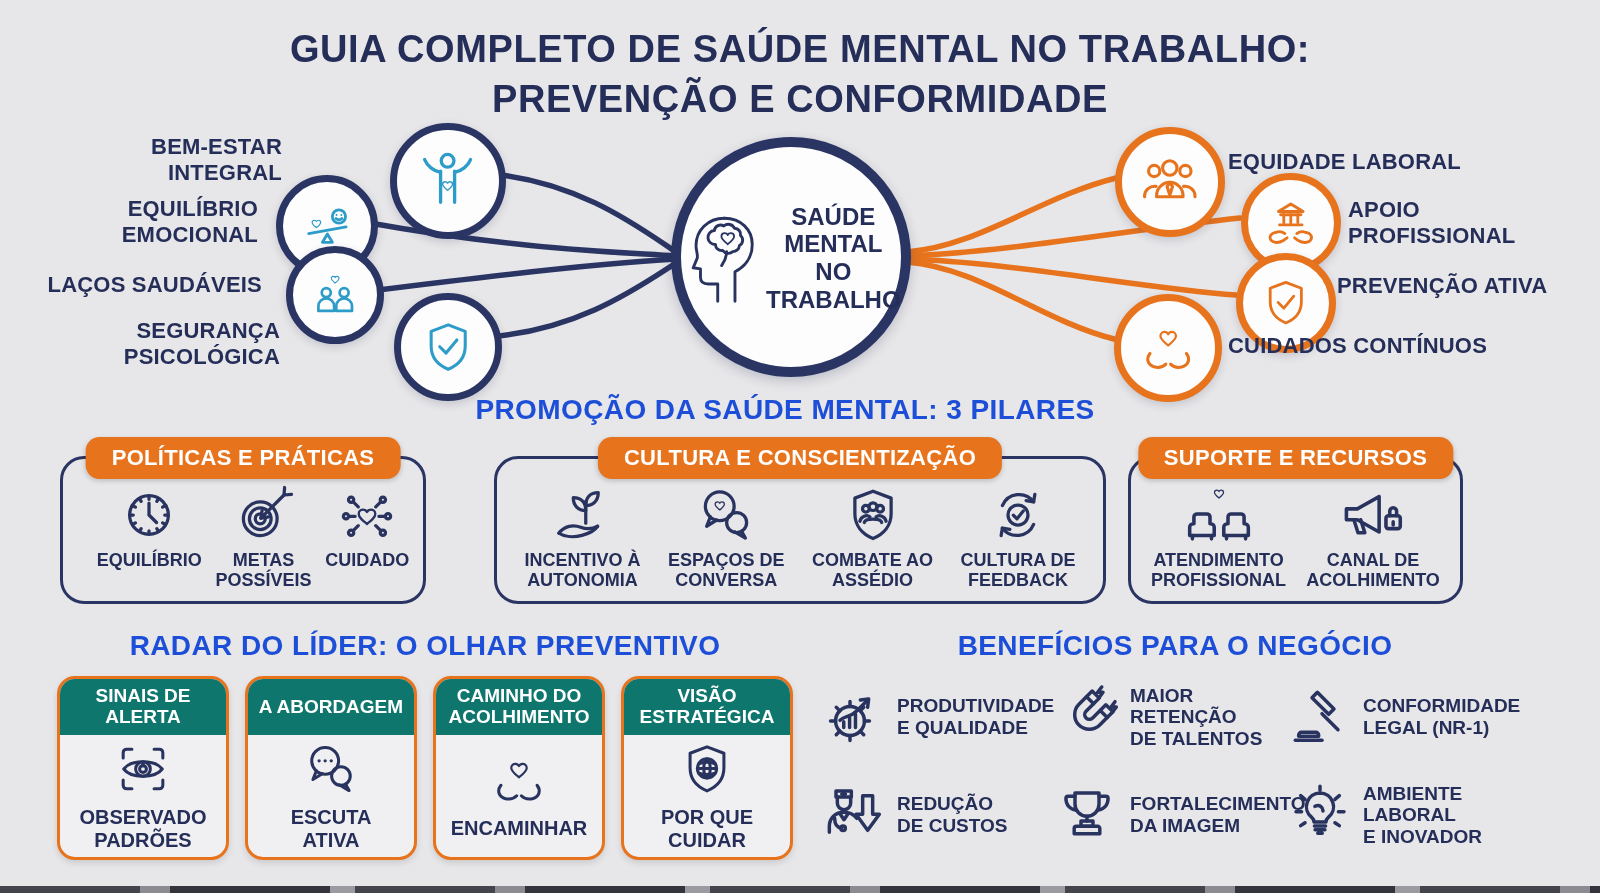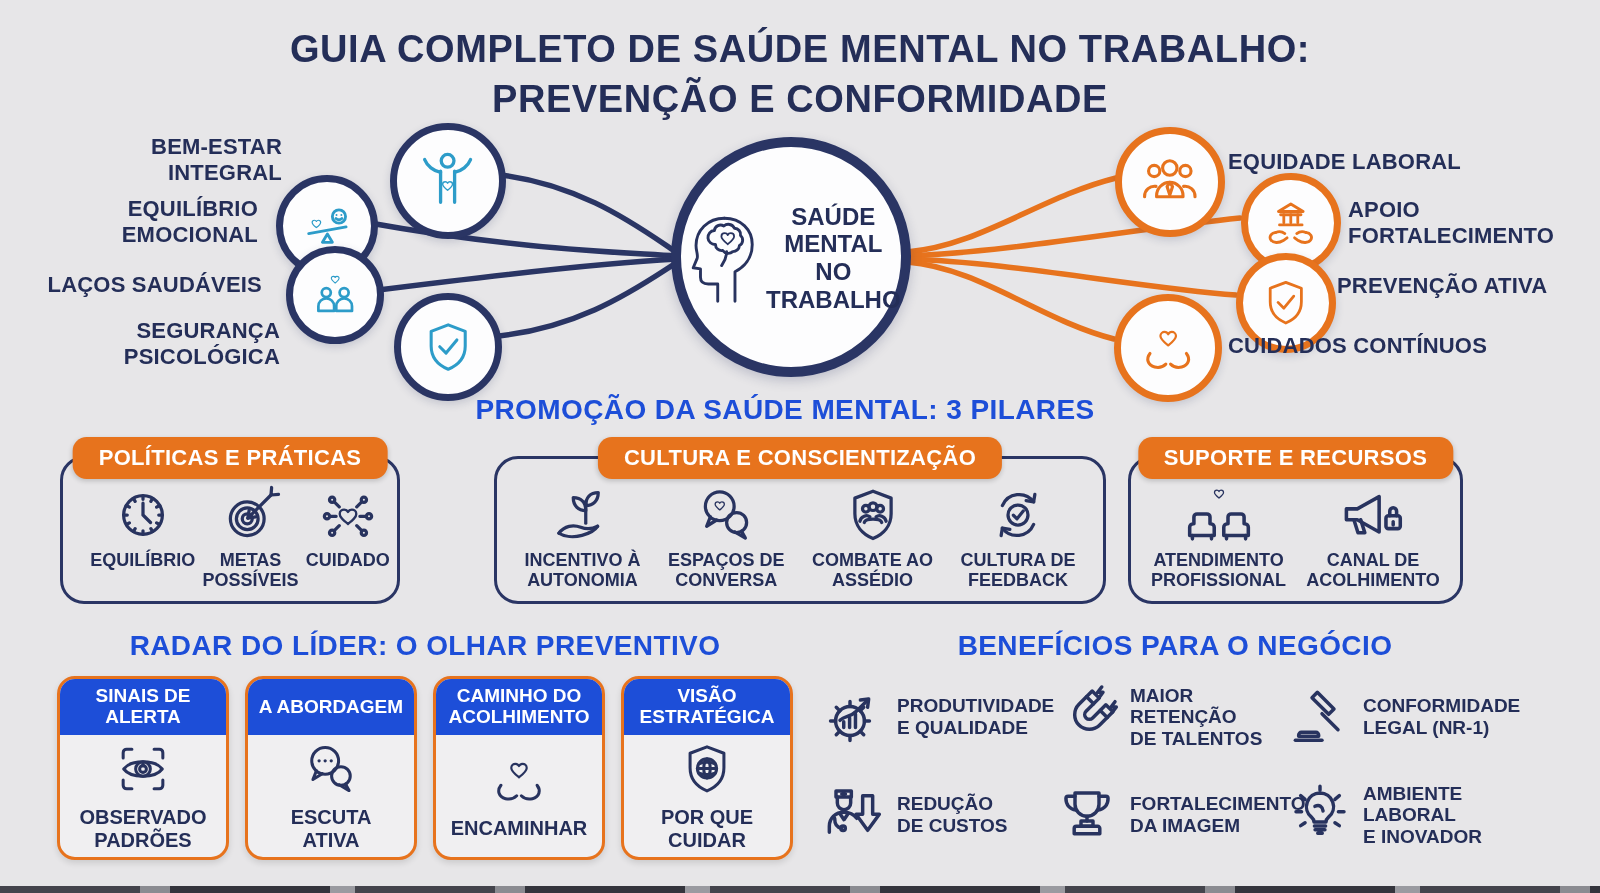--- a/index.html
+++ b/index.html
@@ -68,21 +68,21 @@
   .p-item .icon{width:64px;height:60px;}
   .p-item .icon.wide{width:86px;}
   .p-label{font-size:18px;font-weight:800;text-align:center;line-height:1.12;white-space:pre-line;}
   
   .radar-card{
     position:absolute;top:676px;width:172px;height:184px;box-sizing:border-box;
     border:3px solid #e7731d;border-radius:18px;background:#f0eff1;overflow:hidden;
     box-shadow:0 3px 6px rgba(0,0,0,.12);
   }
   .radar-head{
-    background:#1d4ed8;color:#fff;height:56px;display:flex;align-items:center;justify-content:center;
+    background:#0f766e;color:#fff;height:56px;display:flex;align-items:center;justify-content:center;
     font-size:19px;font-weight:800;text-align:center;line-height:1.1;white-space:pre-line;
   }
   .radar-body{display:flex;flex-direction:column;align-items:center;justify-content:center;gap:9px;height:122px;}
   .radar-body .icon{width:62px;height:56px;}
   .radar-label{font-size:20px;font-weight:800;text-align:center;line-height:1.12;white-space:pre-line;}
   
   .benefits-grid{
     position:absolute;left:822px;top:668px;width:706px;height:200px;
     display:grid;grid-template-columns:233px 233px 233px;grid-template-rows:98px 98px;
   }
@@ -225,27 +225,27 @@
 
   <div class="map-label l" style="left:60px;top:134px;width:222px;">BEM-ESTAR
 INTEGRAL</div>
   <div class="map-label l" style="left:36px;top:196px;width:222px;">EQUILÍBRIO
 EMOCIONAL</div>
   <div class="map-label l" style="left:36px;top:272px;width:226px;">LAÇOS SAUDÁVEIS</div>
   <div class="map-label l" style="left:58px;top:318px;width:222px;">SEGURANÇA
 PSICOLÓGICA</div>
   <div class="map-label r" style="left:1228px;top:149px;width:260px;">EQUIDADE LABORAL</div>
   <div class="map-label r" style="left:1348px;top:197px;width:220px;">APOIO
-FORTALECIMENTO</div>
+PROFISSIONAL</div>
   <div class="map-label r" style="left:1337px;top:273px;width:240px;">PREVENÇÃO ATIVA</div>
   <div class="map-label r" style="left:1228px;top:333px;width:280px;">CUIDADOS CONTÍNUOS</div>
 
   <div class="section-heading" style="left:385px;top:394px;width:800px;">PROMOÇÃO DA SAÚDE MENTAL: 3 PILARES</div>
 
-  <div class="pillar-box" style="left:60px;top:456px;width:340px;padding-left:20px;">
+  <div class="pillar-box" style="left:60px;top:456px;width:366px;padding-left:20px;">
     <div class="pillar-badge">POLÍTICAS E PRÁTICAS</div>
     <div class="pillar-items">
       <div class="p-item">
         <span class="icon ic-navy">
           <svg viewBox="0 0 48 48">
             <circle cx="24" cy="24" r="15.5"></circle>
             <path stroke-width="2" d="M24,8.8 V11.4 M31.6,10.8 L30.3,13.1 M37.2,16.4 L34.9,17.7 M39.2,24 H36.6 M37.2,31.6 L34.9,30.3 M31.6,37.2 L30.3,34.9 M24,39.2 V36.6 M16.4,37.2 L17.7,34.9 M10.8,31.6 L13.1,30.3 M8.8,24 H11.4 M10.8,16.4 L13.1,17.7 M16.4,10.8 L17.7,13.1"></path>
             <path d="M24,24 V14.5 M24,24 L30,30"></path>
           </svg>
         </span>

